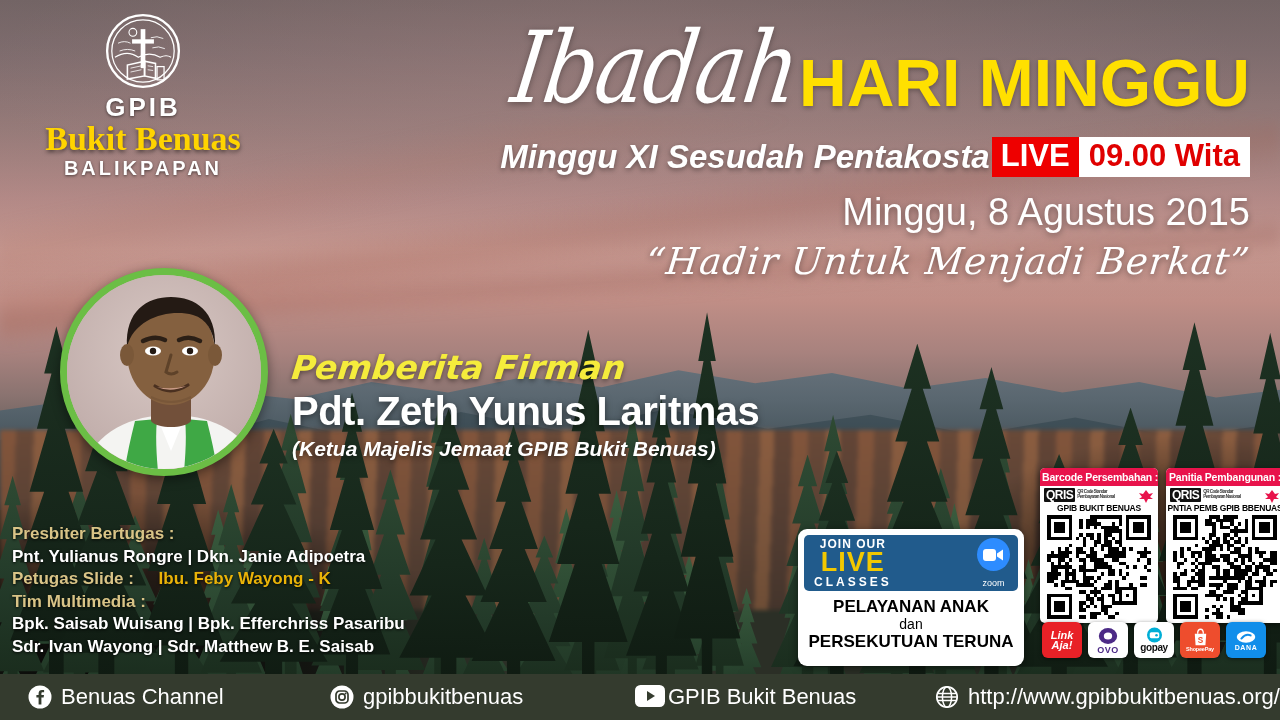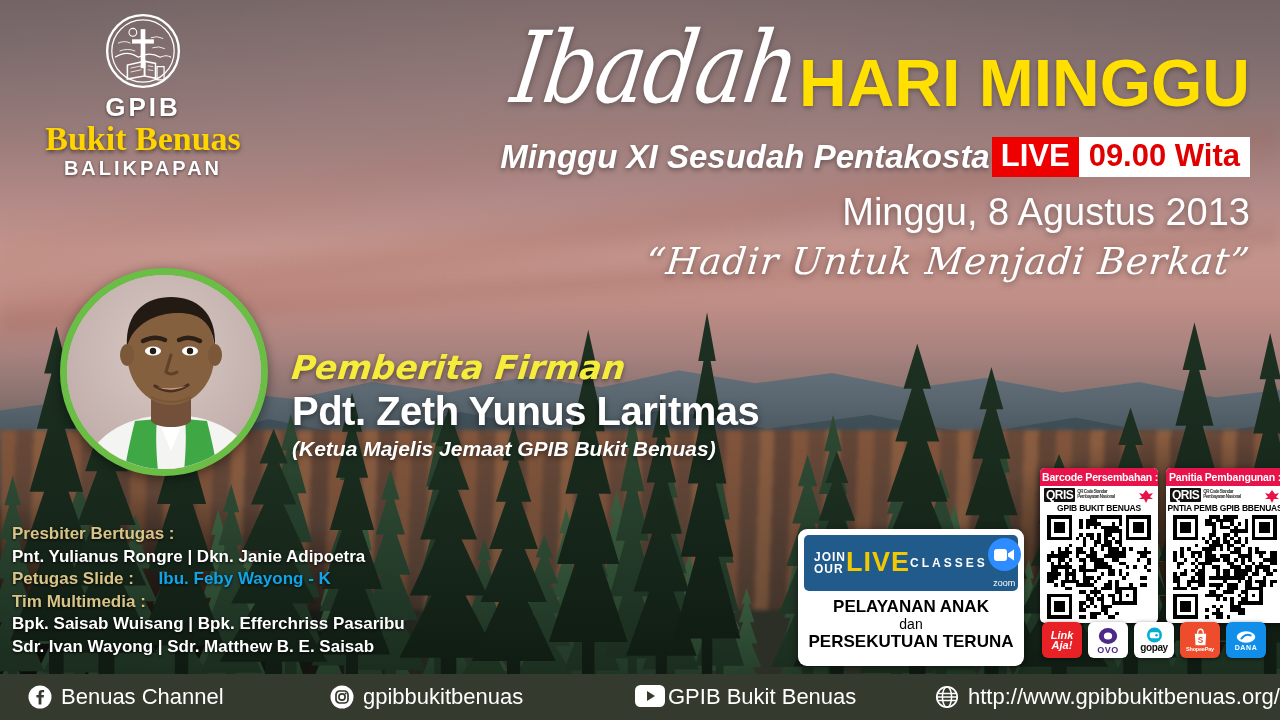--- a/index.html
+++ b/index.html
@@ -201,35 +201,35 @@
   .cred-label {
     font-size:17px; font-weight:bold; color:#D9C487;
     text-shadow:0 1px 3px rgba(0,0,0,0.85);
   }
   .cred-name {
     font-size:17px; font-weight:bold; color:#ffffff;
     text-shadow:0 1px 3px rgba(0,0,0,0.85);
   }
   .cred-mixed { font-size:17px; font-weight:bold; text-shadow:0 1px 3px rgba(0,0,0,0.85); }
   .cred-mixed .k { color:#D9C487; }
-  .cred-mixed .v { color:#0ea5e9;padding-left:20px; }
+  .cred-mixed .v { color:#eab308;padding-left:20px; }
 
   
   #live-classes {
     position:absolute; left:798px; top:529px; width:226px; height:137px;
     background:#ffffff; border-radius:9px; z-index:20;
     box-shadow:0 2px 8px rgba(0,0,0,0.5);
     padding:6px; display:flex; flex-direction:column; align-items:center;
   }
   .zoom-banner {
     width:214px; height:56px; background:#215B8C; border-radius:5px;
     display:flex; align-items:center; justify-content:space-between;
     padding:3px 8px 3px 10px; position:relative;
   }
-  .zb-left { display:flex; align-items:center; line-height:1; }
+  .zb-left { display:flex; flex-direction:column; align-items:center; line-height:1; }
   .zb-join { font-size:12px; color:#ffffff; font-weight:bold; letter-spacing:1px; }
   .zb-live { font-size:27px; color:#F2C800; font-weight:bold; letter-spacing:1px; line-height:0.95; }
   .zb-classes { font-size:12px; color:#ffffff; font-weight:bold; letter-spacing:3px; }
   .zb-right { display:flex; flex-direction:column; align-items:center; }
   .zoom-circle {
     width:33px; height:33px; border-radius:50%; background:#2D8CFF;
     display:flex; align-items:center; justify-content:center;
   }
   .zoom-word { font-size:9px; color:#ffffff; margin-top:7px; }
   .lc-line1 { font-size:17px; font-weight:bold; color:#000; margin-top:6px; }
@@ -424,21 +424,21 @@
       <span class="title-script">Ibadah</span>
       <span class="title-bold">HARI MINGGU</span>
     </div>
     <div class="sub-row">
       <span class="sub-text">Minggu XI Sesudah Pentakosta</span>
       <span class="live-badge">
         <span class="live">LIVE</span>
         <span class="time">09.00 Wita</span>
       </span>
     </div>
-    <div class="date-line">Minggu, 8 Agustus 2013</div>
+    <div class="date-line">Minggu, 8 Agustus 2015</div>
     <div class="tagline">“Hadir Untuk Menjadi Berkat”</div>
   </div>
 
   <div id="portrait">
     <div class="face-wrap">
       <div class="face-bg"></div>
       <svg viewBox="0 0 208 208" width="208" height="208" style="position:absolute;inset:0;">
 
         <path d="M12 208 C20 160 60 140 104 140 C148 140 188 160 196 208 Z" fill="#f4f4f2"></path>
 

